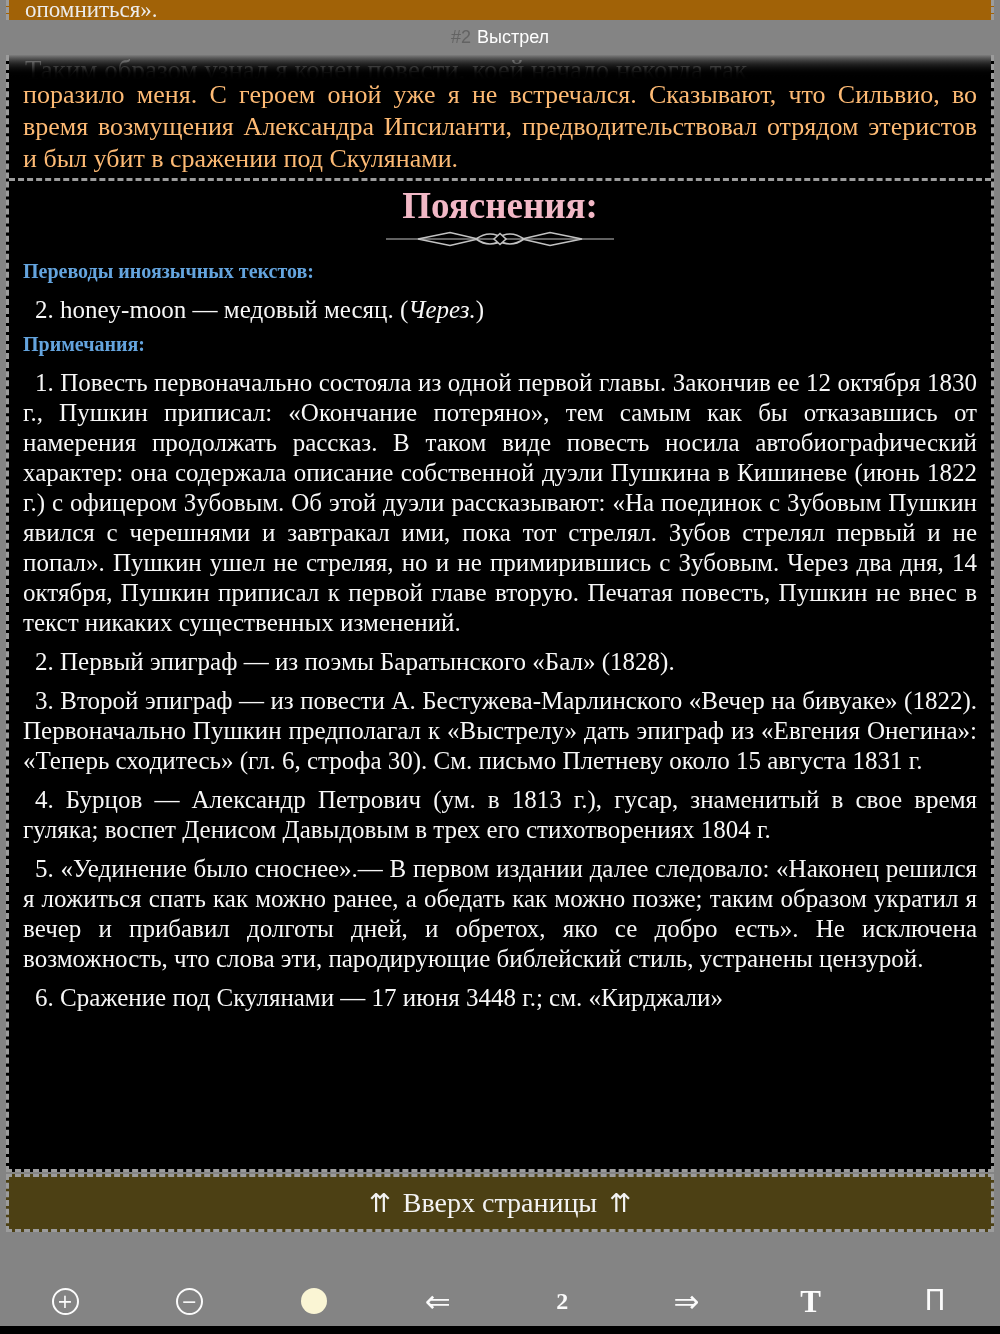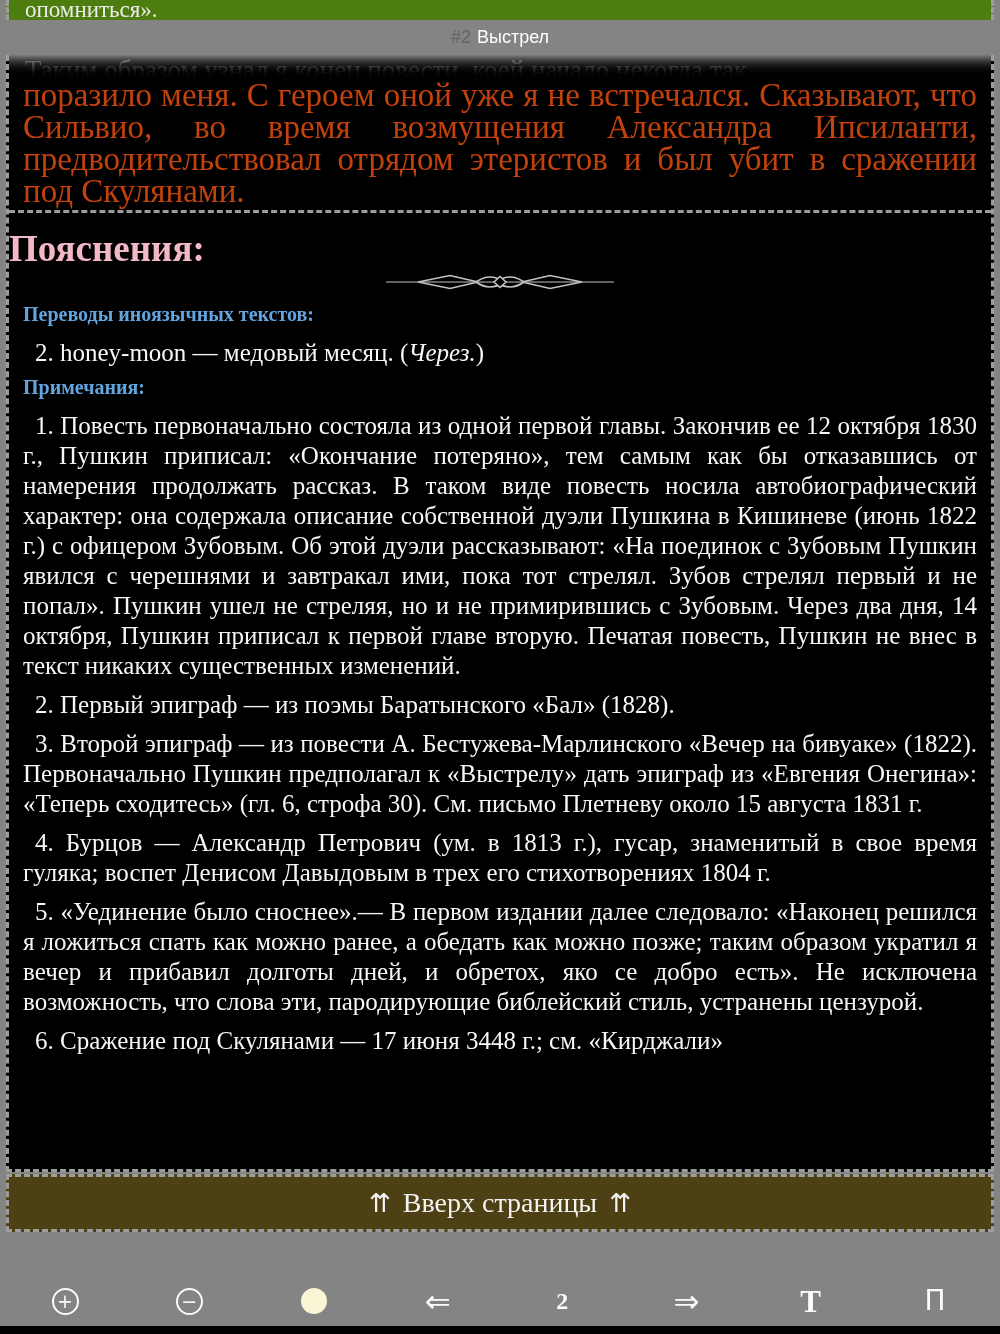--- a/index.html
+++ b/index.html
@@ -7,21 +7,21 @@
   body {
     position: relative;
     background: #848484;
     font-family: "Liberation Serif", serif;
     overflow: hidden;
   }
 
   
   .prev-strip {
     position: absolute; top: 0; left: 6px; right: 6px; height: 20px;
-    background: #4d7c0f;
+    background: #a16207;
     border-left: 3px dashed #9c9c9c; border-right: 3px dashed #9c9c9c;
     color: #ececec; font-size: 23px; line-height: 19px;
     padding-left: 16px; overflow: hidden; white-space: nowrap;
   }
 
   
   .header-bar {
     position: absolute; top: 20px; left: 0; right: 0; height: 35px;
     display: flex; align-items: center; justify-content: center; gap: 6px;
     font-family: "Liberation Sans", sans-serif; font-size: 18px;
@@ -45,28 +45,28 @@
     color: #a5a5a5; font-size: 27px; line-height: 30px;
     white-space: nowrap; overflow: hidden;
   }
   .fade-zone .fade-overlay {
     position: absolute; inset: 0;
     background: linear-gradient(180deg, rgba(0,0,0,0) 0%, rgba(0,0,0,0.55) 40%, rgba(0,0,0,0.95) 75%, #000 100%);
   }
 
   .text-col { padding: 0 14px; }
   .story-par {
-    color: #c2410c; font-size: 33px; line-height: 32px;
+    color: #fdba74; font-size: 26px; line-height: 32px;
     text-align: justify; margin-top: 0;
   }
   .block-divider { border-top: 3px dashed #9c9c9c; margin-top: 3px; }
 
   .section-title {
     color: #f2b8c6; font-size: 37px; line-height: 40px; font-weight: bold;
-    text-align: left; margin-top: 16px;
+    text-align: center; margin-top: 5px;
   }
   .ornament-wrap { text-align: center; margin: 1px 0 1px; }
   .ornament-wrap svg { vertical-align: middle; }
 
   .sub-heading {
     color: #64a4de; font-size: 20px; line-height: 30px; font-weight: bold;
     margin-top: 5px;
   }
   .sub-heading.notes { margin-top: 4px; }
 

